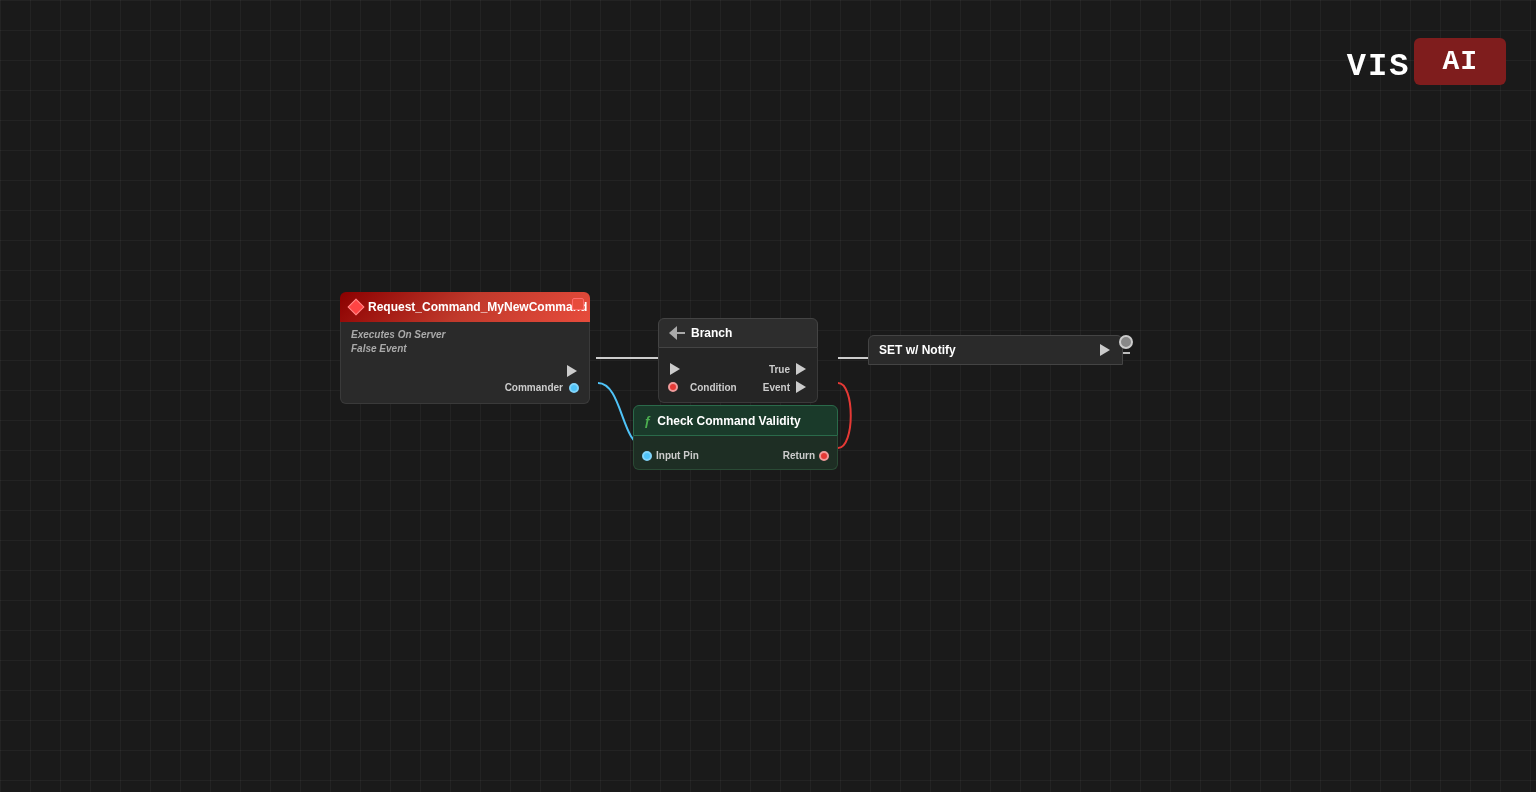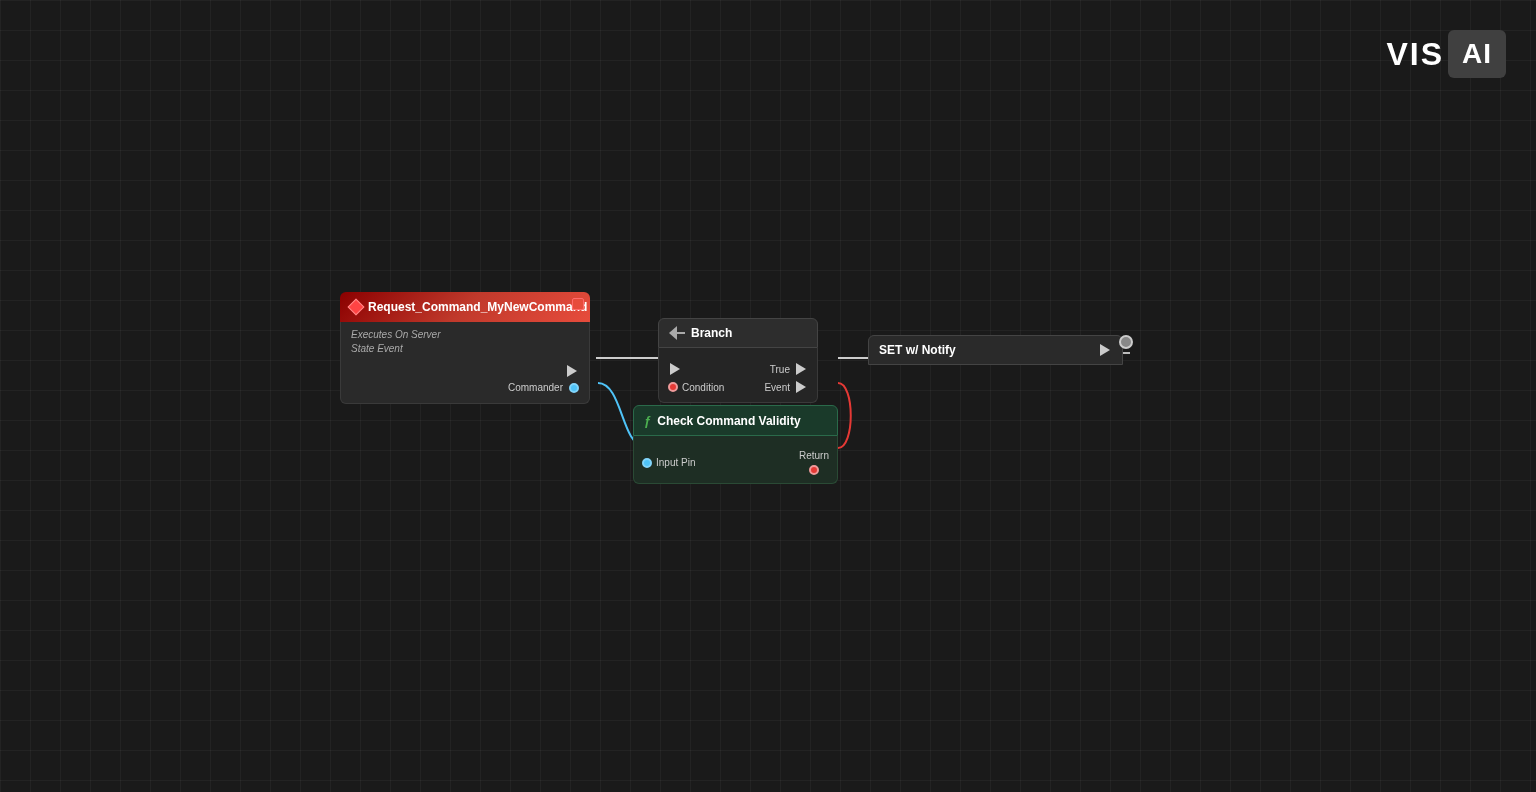--- a/index.html
+++ b/index.html
@@ -22,39 +22,41 @@
         linear-gradient(90deg, rgba(255,255,255,0.04) 1px, transparent 1px);
       background-size: 30px 30px;
     }
 
     
     .logo-container {
       position: absolute;
       top: 30px;
       right: 30px;
       display: flex;
-      align-items: center;
+      align-items: flex-end;
       gap: 4px;
+      font-family: Liberation Mono, monospace;
     }
 
     .logo-text {
       color: #ffffff;
       font-size: 32px;
       font-weight: 700;
       letter-spacing: 2px;
     }
 
     .logo-box {
-      background-color: #404040;
+      background-color: #7f1d1d;
       color: #ffffff;
       font-size: 28px;
       font-weight: 700;
-      padding: 8px 14px;
+      padding: 8px 28px;
       border-radius: 6px;
       letter-spacing: 1px;
+      margin-top: 8px;
     }
 
     
     .canvas {
       position: absolute;
       inset: 0;
     }
 
     
     .connections-svg {
@@ -115,20 +117,21 @@
       font-size: 12px;
       font-weight: 600;
     }
 
     .node-body {
       background: #2a2a2a;
       border: 1px solid #3a3a3a;
       border-top: none;
       border-radius: 0 0 6px 6px;
       padding: 6px 10px 10px;
+      font-weight: bold;
     }
 
     .node-subtitle {
       color: #aaa;
       font-size: 10px;
       font-style: italic;
       line-height: 1.4;
     }
 
     .node-pins {
@@ -320,21 +323,21 @@
   </svg>
 
   <div class="node node-request">
     <div class="node-header">
       <div class="diamond-icon"></div>
       <span class="node-title">Request_Command_MyNewCommand</span>
     </div>
     <div class="node-body">
       <div class="node-subtitle">
         <span>Executes On Server</span><br>
-        <span>State Event</span>
+        <span>False Event</span>
       </div>
       <div class="node-pins">
 
         <div class="pin-row output">
           <div class="pin-exec">
             <div class="pin-exec-arrow filled"></div>
           </div>
         </div>
 
         <div class="pin-row output">
@@ -364,21 +367,21 @@
           </div>
           <div style="display:flex;align-items:center;gap:4px;">
             <span class="pin-label">True</span>
             <div class="pin-exec">
               <div class="pin-exec-arrow filled"></div>
             </div>
           </div>
         </div>
 
         <div class="pin-row">
-          <div style="display:flex;align-items:center;gap:4px;">
+          <div style="display:flex;align-items:center;gap:12px;">
             <div class="pin-circle red"></div>
             <span class="pin-label">Condition</span>
           </div>
           <div style="display:flex;align-items:center;gap:4px;">
             <span class="pin-label">Event</span>
             <div class="pin-exec">
               <div class="pin-exec-arrow filled"></div>
             </div>
           </div>
         </div>
@@ -391,21 +394,21 @@
       <span class="func-icon">ƒ</span>
       <span class="node-title">Check Command Validity</span>
     </div>
     <div class="node-body">
       <div class="node-pins">
         <div class="pin-row">
           <div style="display:flex;align-items:center;gap:4px;">
             <div class="pin-circle blue"></div>
             <span class="pin-label">Input Pin</span>
           </div>
-          <div style="display:flex;align-items:center;gap:4px;flex-direction:column;">
+          <div style="display:flex;align-items:center;gap:4px;">
             <span class="pin-label">Return</span>
             <div class="pin-circle red"></div>
           </div>
         </div>
       </div>
     </div>
   </div>
 
   <div class="node node-set">
     <div class="node-header">

